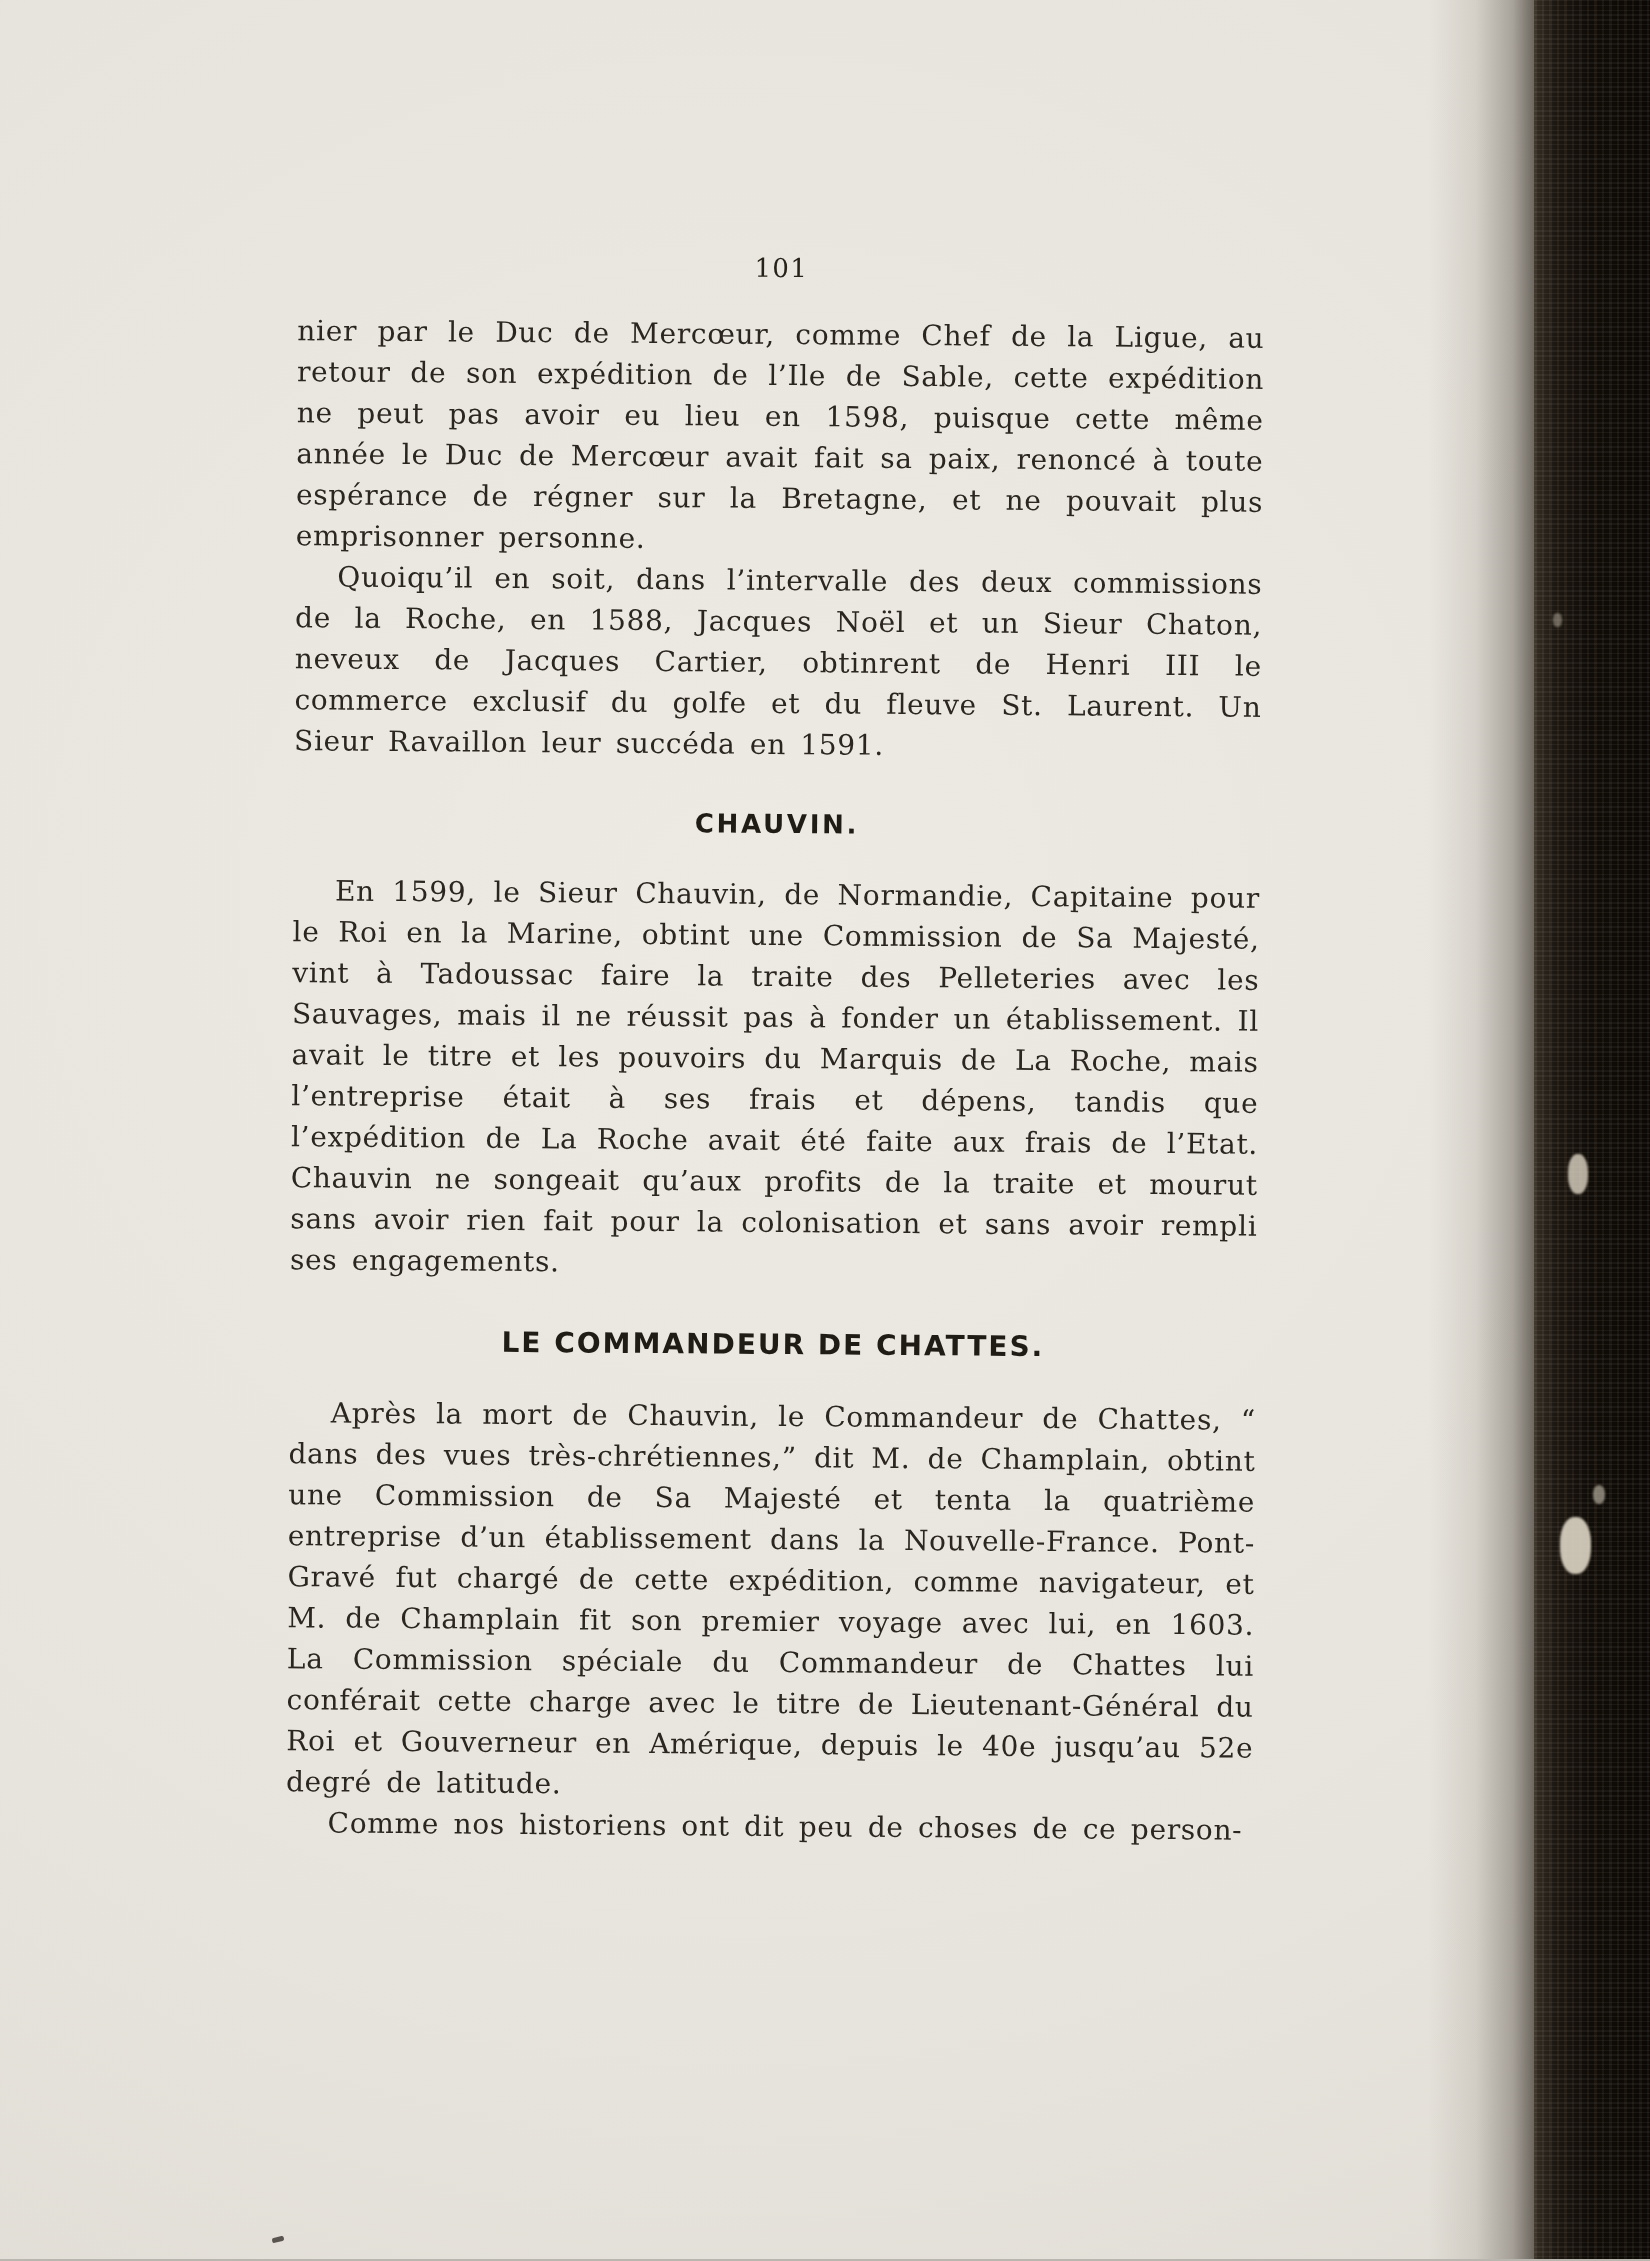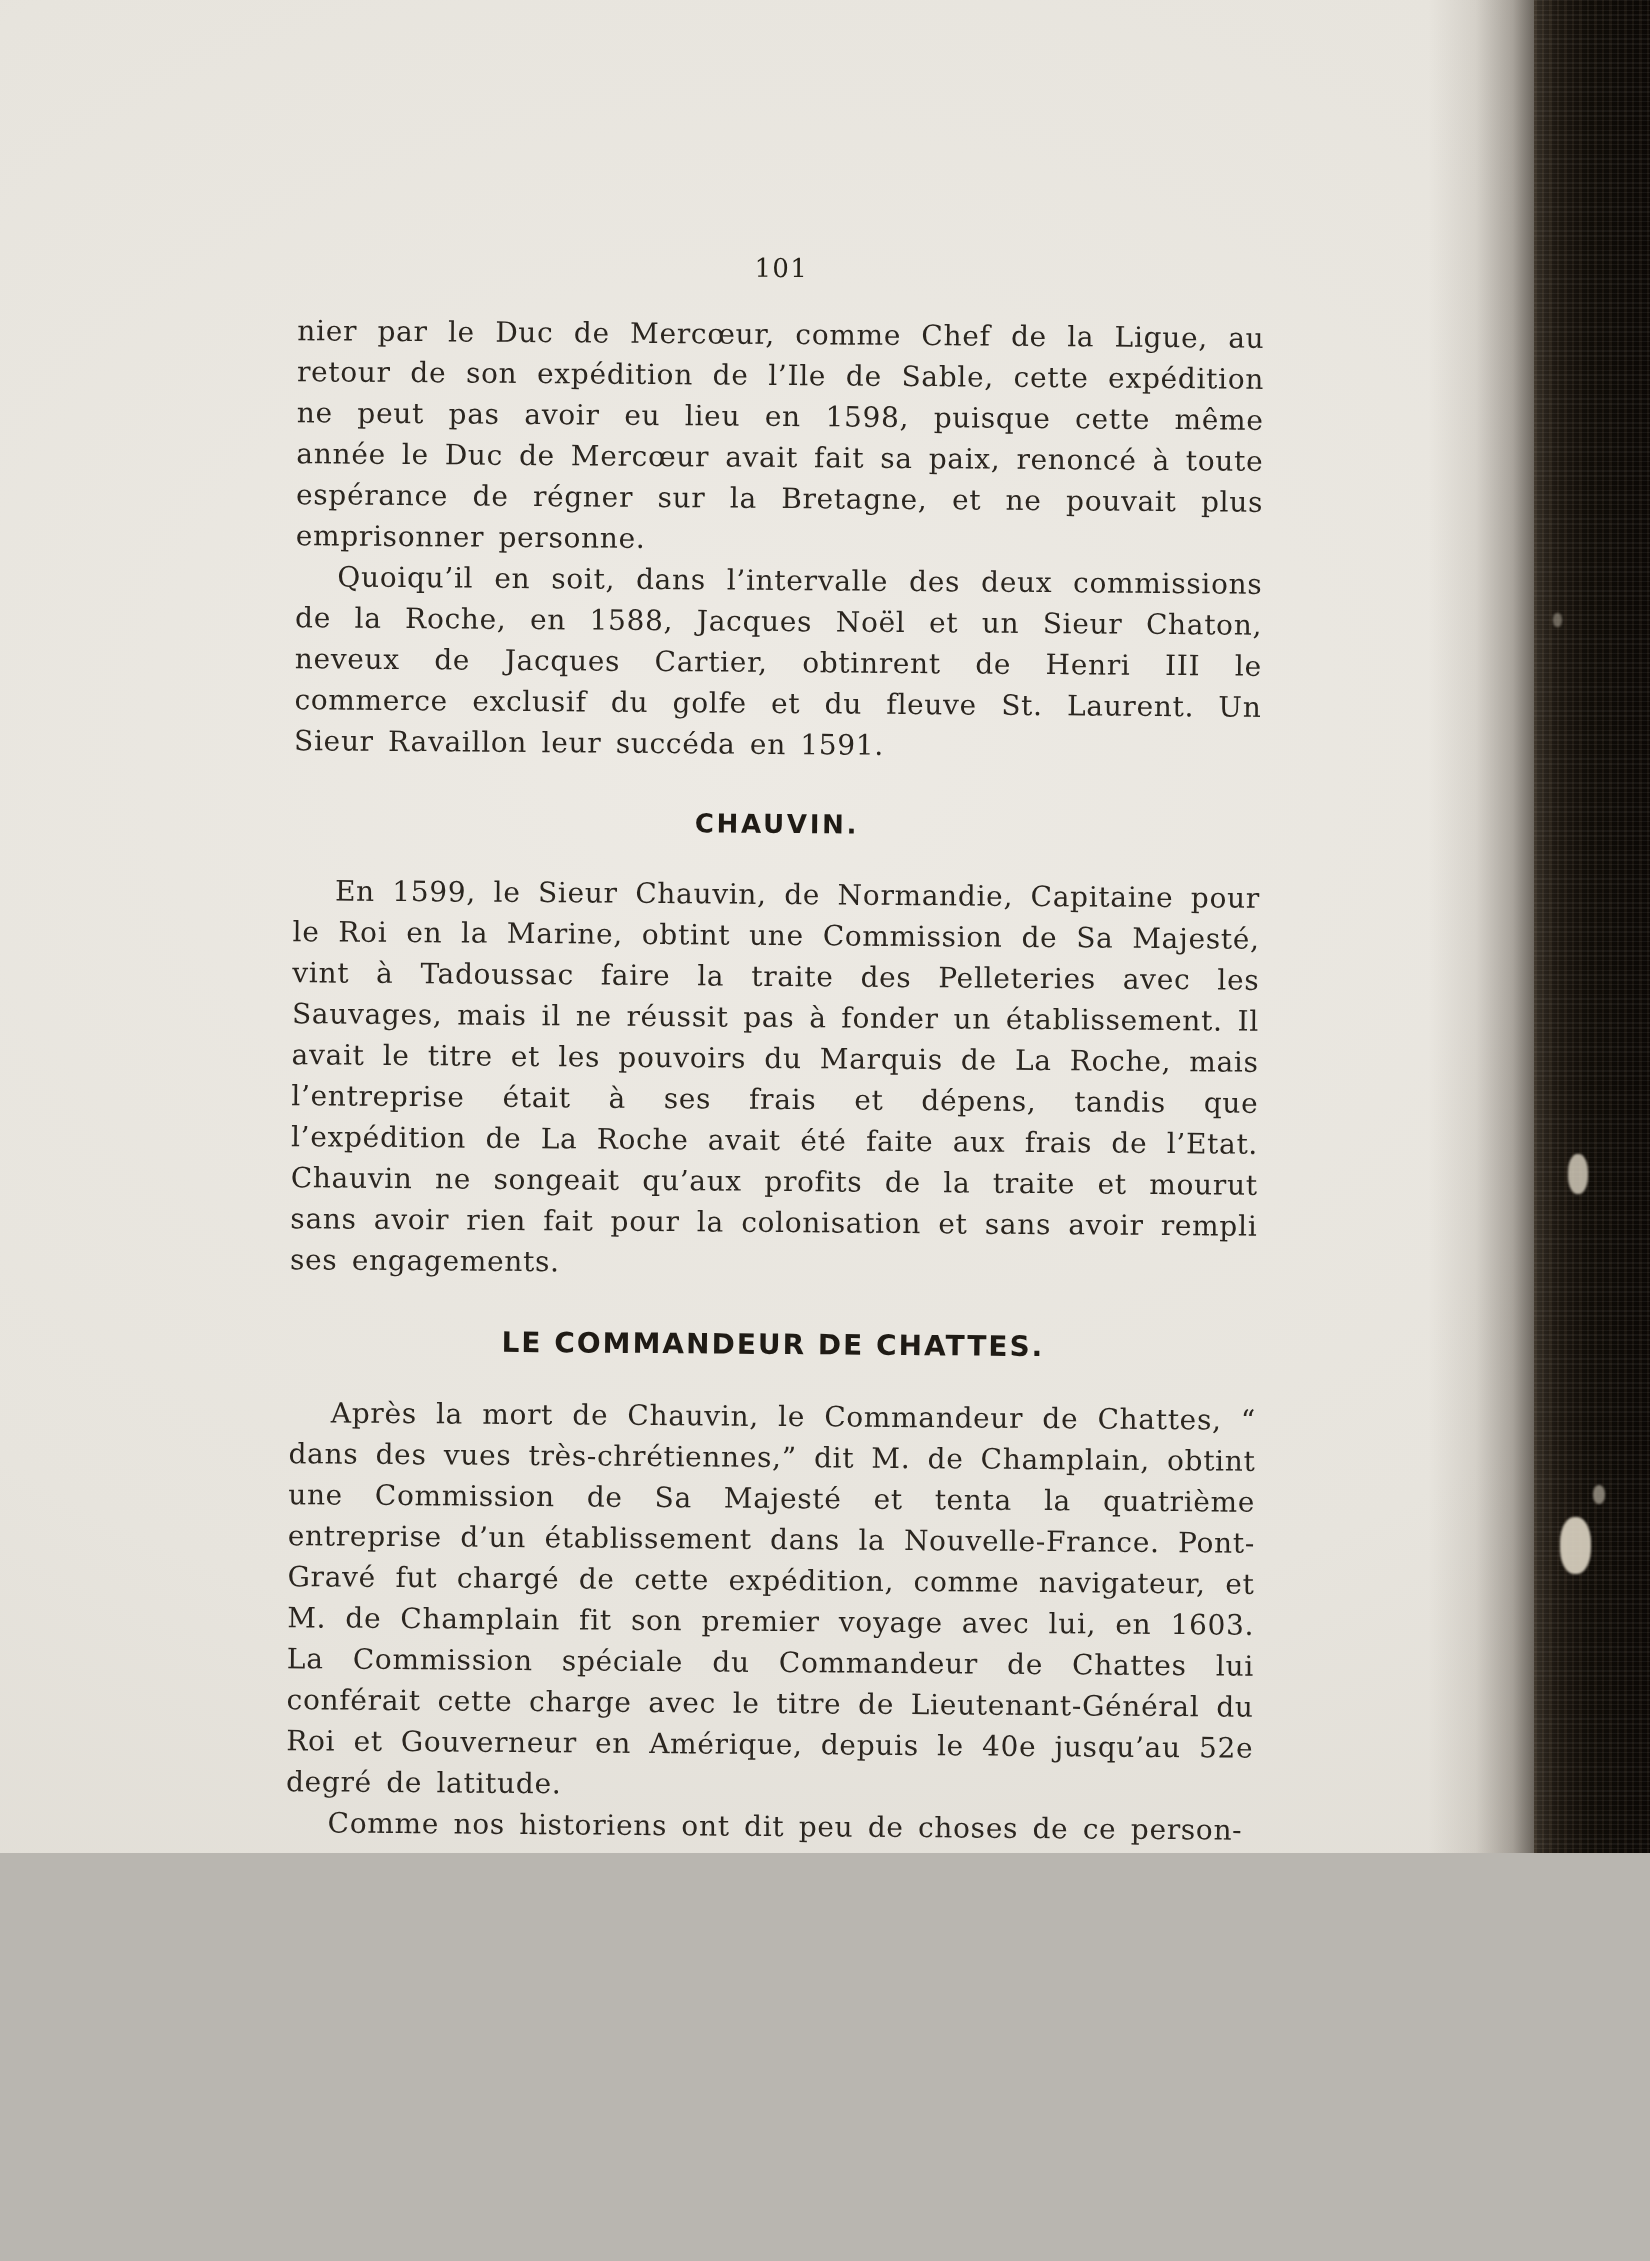--- a/index.html
+++ b/index.html
@@ -5,21 +5,21 @@
 <style>
   * { margin:0; padding:0; box-sizing:border-box; }
   html,body { width:1651px; height:2261px; }
   body {
     font-family:"DejaVu Serif", serif;
     background:#b9b6b0;
     overflow:hidden;
   }
   .scan {
     position:relative;
-    width:1651px; height:1853px;
+    width:1651px; height:2259px;
     background:
       radial-gradient(130% 90% at 45% 40%, #edeae4 0%, #e7e4dd 55%, #dcd8d0 100%);
     overflow:hidden;
   }
   
   .left-edge {
     position:absolute; left:117px; top:0; width:8.9px; height:100%;
     background:linear-gradient(180deg,
       #24231f 0%, #454publ 0%, #46443f 8%, #535049 30%,
       #4c4a44 60%, #403e39 85%, #21201d 100%);

